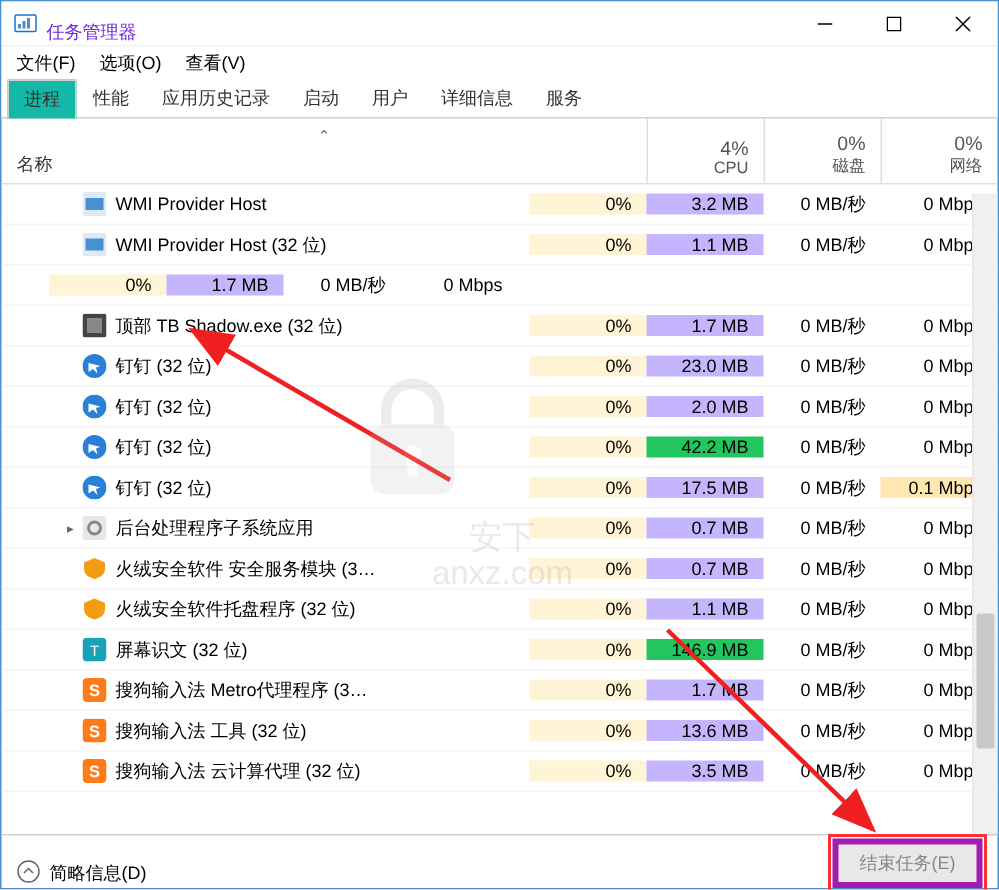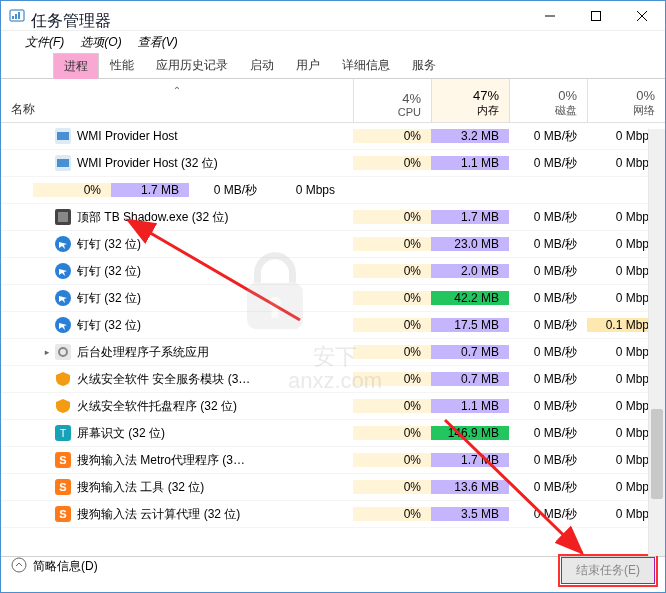--- a/index.html
+++ b/index.html
@@ -1,48 +1,48 @@
 <!DOCTYPE html>
 <html><head>
 <meta charset="utf-8">
 <style>
 * { margin:0; padding:0; box-sizing:border-box; font-family:"Microsoft YaHei","Segoe UI",sans-serif; }
 body { background:#fff; width:666px; height:593px; overflow:hidden; position:relative; }
 .window { width:666px; height:593px; border:1px solid #4a90d0; display:flex; flex-direction:column; }
 .titlebar { height:30px; display:flex; align-items:center; padding:0 0 0 8px; background:#fff; border-bottom:1px solid #eee; }
 .titlebar .icon { width:16px; height:16px; margin-right:6px; }
-.titlebar .title { font-size:16px; flex:1; color:#0f172a;margin-top:12px; }
+.titlebar .title { font-size:12px; flex:1; color:#6d28d9;margin-top:12px; }
 .winbtns { display:flex; }
 .winbtn { width:46px; height:30px; display:flex; align-items:center; justify-content:center; cursor:pointer; }
-.menubar { height:22px; display:flex; align-items:center; padding:0 16px; background:#fff;font-style:italic; }
+.menubar { height:22px; display:flex; align-items:center; padding:0 2px; background:#fff; }
 .menuitem { font-size:12px; padding:2px 8px; cursor:pointer; }
 .tabbar { height:26px; display:flex; align-items:flex-end; padding:4px 4px 0 4px; border-bottom:1px solid #d0d0d0; background:#fff; }
 .tab { font-size:12px; padding:4px 10px; border:1px solid transparent; border-bottom:none; cursor:pointer; color:#333; }
-.tab.active { border-color:#d0d0d0; background:#f9a8d4; position:relative; top:1px;margin-left:48px; }
+.tab.active { border-color:#d0d0d0; background:#14b8a6; position:relative; top:1px; }
 .header-row { height:44px; display:flex; border-bottom:1px solid #e0e0e0; }
 .col-name { flex:1; display:flex; align-items:flex-end; padding:0 10px 4px 10px; font-size:12px; color:#333; position:relative; }
 .sort-caret { position:absolute; top:6px; left:50%; transform:translateX(-50%); font-size:10px; color:#666; }
 .col { width:78px; text-align:right; padding:4px 10px 4px 0; display:flex; flex-direction:column; justify-content:flex-end; font-size:12px; border-left:1px solid #e0e0e0; }
 .col .pct { color:#555; font-size:13px; }
 .col .lbl { color:#555; font-size:11px; }
 .col.hot .pct, .col.hot .lbl { color:#000; }
 .col.hot { background:#fff8e8; }
 .body { flex:1; overflow:hidden; }
 .row { height:27px; display:flex; align-items:center; border-bottom:1px solid #f4f4f4; font-size:12px;padding-left:32px; }
 .cell-name { flex:1; display:flex; align-items:center; padding-left:8px; white-space:nowrap; overflow:hidden; }
 .expander { width:12px; text-align:center; color:#666; font-size:9px; margin-right:2px; }
 .proc-icon { width:16px; height:16px; margin-right:6px; display:inline-flex; align-items:center; justify-content:center; border-radius:2px; font-size:10px;}
 .cell { width:78px; text-align:right; padding-right:10px; }
 .cell.cpu { background:#fff4d6; }
 .cell.mem { background:#c4b5fd; }
 .cell.mem-hi { background:#22c55e; }
 .cell.net-hot { background:#ffe8b0; }
-.footer { height:36px; border-top:1px solid #d0d0d0; display:flex; align-items:flex-start; padding:0 10px; }
+.footer { height:36px; border-top:1px solid #d0d0d0; display:flex; align-items:flex-end; padding:0 10px; }
 .fewer { display:flex; align-items:center; gap:6px; cursor:pointer; font-size:12px; }
-.endtask { margin-left:auto; padding:4px 14px; font-size:12px; border:1px solid #a21caf; background:#e8e8e8; color:#888; }
+.endtask { margin-left:auto; padding:4px 14px; font-size:12px; border:4px solid #a21caf; background:#e8e8e8; color:#888; }
 .endtask.hl { outline:2px solid #ff3030; outline-offset:1px; }
 .arrow { position:absolute; pointer-events:none; }
 .watermark { position:absolute; left:240px; top:250px; width:190px; opacity:.18; pointer-events:none; font-family:sans-serif; }
 .watermark .lock { width:70px; height:84px; margin:0 auto; }
 .watermark .txt { font-size:22px; text-align:center; fill:#888; }
 .scrollbar { position:absolute; right:1px; top:129px; width:17px; bottom:37px; background:#f0f0f0; border-left:1px solid #e6e6e6;}
 .thumb { position:absolute; left:2px; right:2px; top:280px; height:90px; background:#c8c8c8; border-radius:2px;}
 </style>
 </head>
 <body>
@@ -97,24 +97,20 @@
 
   <div class="header-row">
     <div class="col-name">
       <span class="sort-caret">⌃</span>
       <span>名称</span>
     </div>
     <div class="col">
       <span class="pct">4%</span>
       <span class="lbl">CPU</span>
     </div>
-    <div class="col hot">
-      <span class="pct">47%</span>
-      <span class="lbl">内存</span>
-    </div>
     <div class="col">
       <span class="pct">0%</span>
       <span class="lbl">磁盘</span>
     </div>
     <div class="col">
       <span class="pct">0%</span>
       <span class="lbl">网络</span>
     </div>
   </div>
 

